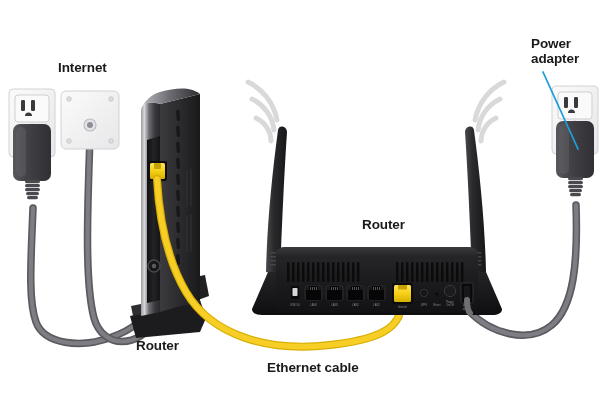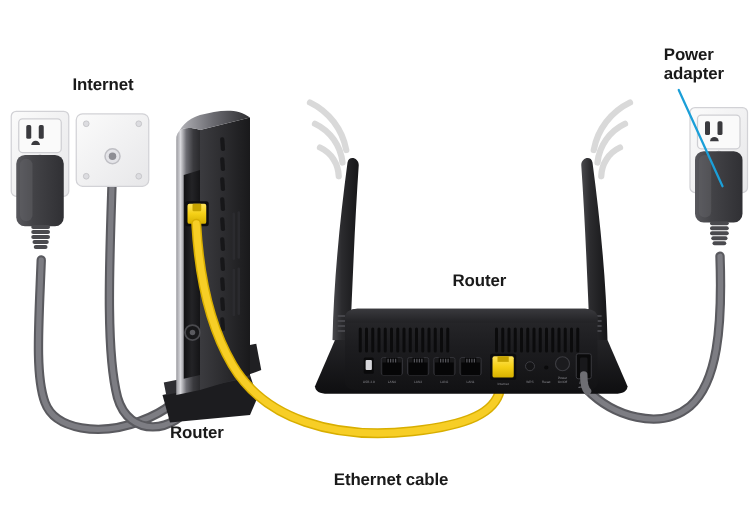--- a/index.html
+++ b/index.html
@@ -15,21 +15,21 @@
     font-family:"Liberation Sans", sans-serif;
     font-weight:bold;
     color:#1a1a1a;
     white-space:pre;
     line-height:1.12;
     letter-spacing:-0.1px;
   }
   #label-internet{left:58px;top:60px;font-size:13.5px;}
   #label-modem{left:136px;top:338px;font-size:13.5px;}
   #label-router{left:362px;top:217px;font-size:13.5px;}
-  #label-ethernet{left:239px;top:376px;font-size:13.5px;padding-left:28px;}
+  #label-ethernet{left:239px;top:360px;font-size:13.5px;padding-left:28px;}
   #label-power-adapter{left:531px;top:36px;font-size:13.5px;text-align:left;}
 </style>
 </head>
 <body>
 
 <div id="stage">
 
   <svg width="604" height="410" viewBox="0 0 604 410" xmlns="http://www.w3.org/2000/svg">
     <defs>
       <linearGradient id="gModemFront" x1="0" y1="0" x2="1" y2="0">

